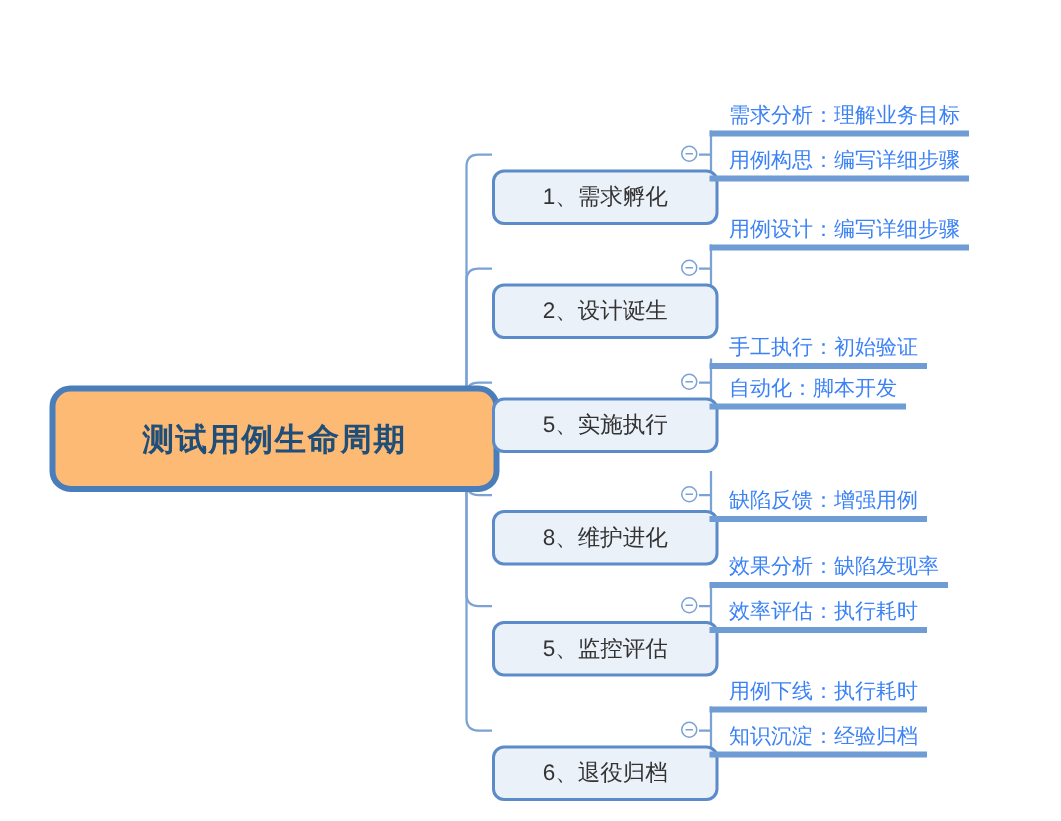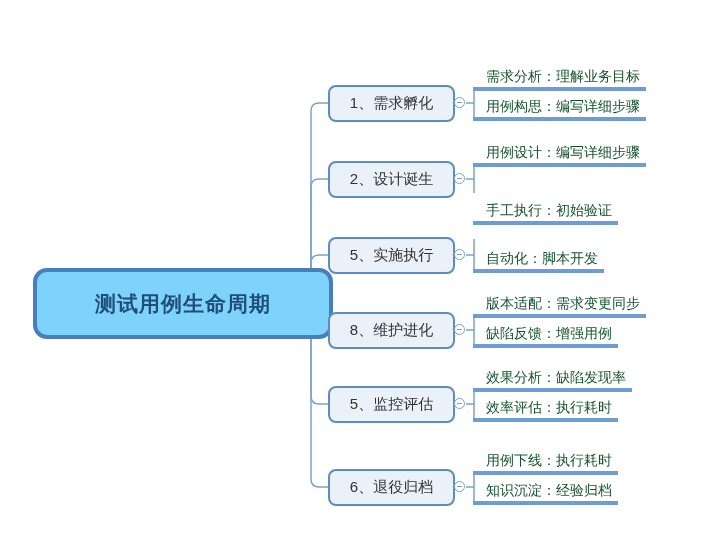--- a/index.html
+++ b/index.html
@@ -15,59 +15,60 @@
     background: #ffffff;
     overflow: hidden;
   }
   .connectors {
     position: absolute;
     left: 0; top: 0;
     width: 707px; height: 547px;
   }
   .root-node {
     position: absolute;
-    left: 33px; top: 268px;
+    left: 33px; top: 257px;
     width: 300px; height: 71px;
     box-sizing: border-box;
-    background: #7dd3fc;
+    background: #fdba74;
     border: 4px solid #4a7ebb;
     border-radius: 14px;
     display: flex;
     align-items: center;
     justify-content: center;
     font-size: 21px;
     font-weight: bold;
     color: #1f4e79;
     letter-spacing: 1px;
     cursor: default;
   }
   .branch-node {
     position: absolute;
     left: 328px;
-    width: 127px; height: 37px;
+    width: 151px; height: 37px;
     box-sizing: border-box;
     background: #ebf1f9;
     border: 2px solid #5b8bc9;
     border-radius: 8px;
     display: flex;
     align-items: center;
     justify-content: center;
     font-size: 15px;
     color: #333333;
     cursor: default;
+    margin-top: 28px;
   }
   .leaf-node {
     position: absolute;
     left: 473px;
     height: 19px;
     line-height: 19px;
     padding: 0 6px 1px 13px;
     border-bottom: 4px solid #6f9cd4;
     font-size: 14px;
-    color: #14532d;
+    color: #3b82f6;
     white-space: nowrap;
     cursor: default;
   }
   .collapse-btn {
     position: absolute;
     left: 454px;
     width: 11px; height: 11px;
     box-sizing: border-box;
     background: #ffffff;
     border: 1px solid #7ba2d4;
@@ -117,28 +118,27 @@
   <div class="branch-node" style="top:161px">2、设计诞生</div>
   <div class="collapse-btn" style="top:173px">
       <span class="minus-line"></span>
     </div>
   <div class="leaf-node" style="top:143px">用例设计：编写详细步骤</div>
 
   <div class="branch-node" style="top:237px">5、实施执行</div>
   <div class="collapse-btn" style="top:249px">
       <span class="minus-line"></span>
     </div>
-  <div class="leaf-node" style="top:201px">手工执行：初始验证</div>
+  <div class="leaf-node" style="top:222px">手工执行：初始验证</div>
   <div class="leaf-node" style="top:249px">自动化：脚本开发</div>
 
   <div class="branch-node" style="top:312px">8、维护进化</div>
   <div class="collapse-btn" style="top:324px">
       <span class="minus-line"></span>
     </div>
-  <div class="leaf-node" style="top:294px">版本适配：需求变更同步</div>
   <div class="leaf-node" style="top:324px">缺陷反馈：增强用例</div>
 
   <div class="branch-node" style="top:386px">5、监控评估</div>
   <div class="collapse-btn" style="top:398px">
       <span class="minus-line"></span>
     </div>
   <div class="leaf-node" style="top:368px">效果分析：缺陷发现率</div>
   <div class="leaf-node" style="top:398px">效率评估：执行耗时</div>
 
   <div class="branch-node" style="top:469px">6、退役归档</div>

